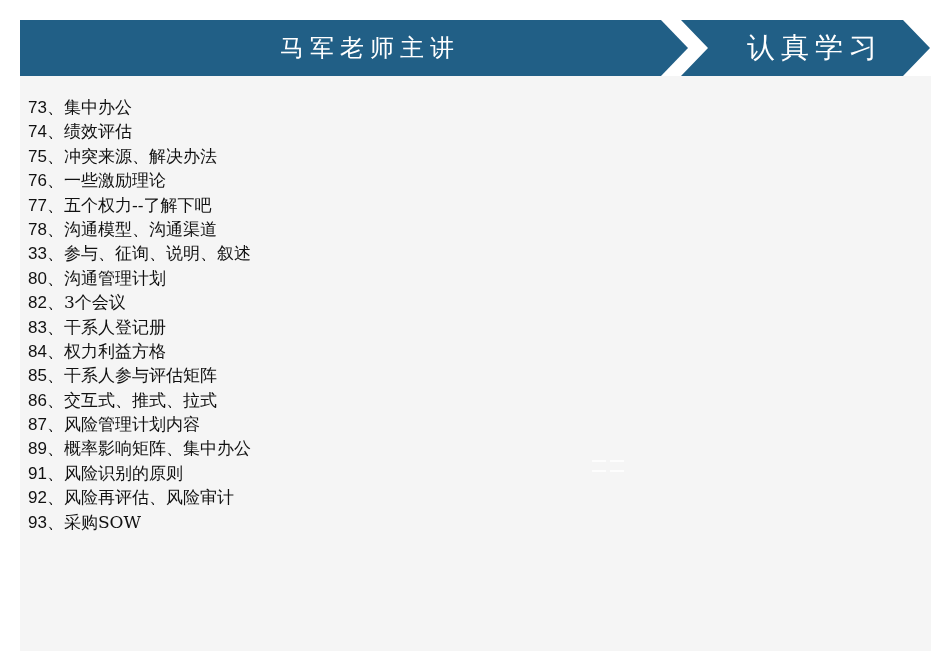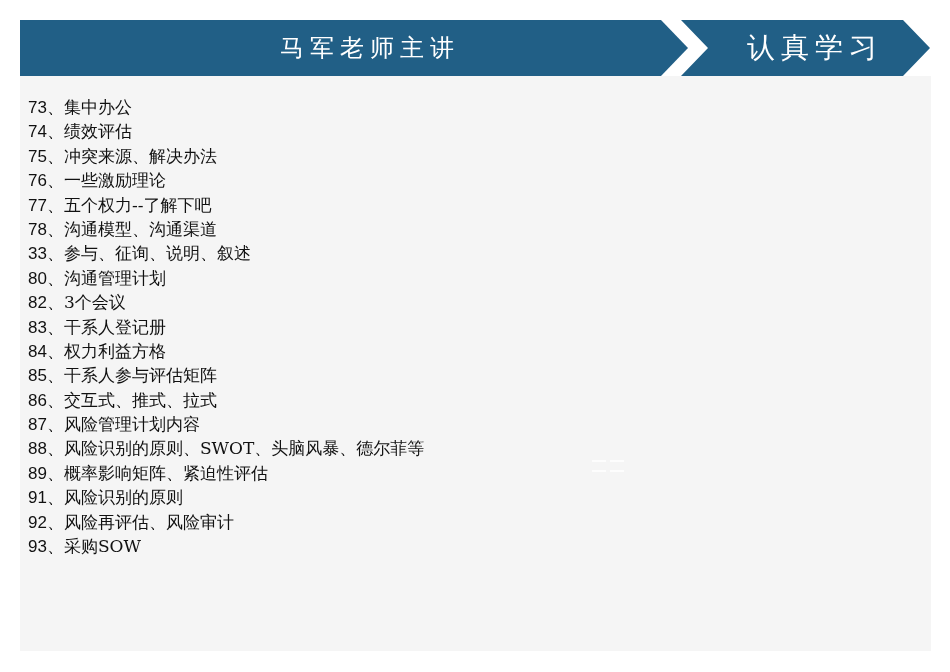--- a/index.html
+++ b/index.html
@@ -122,22 +122,21 @@
     <li><span class="num">77</span><span>、</span><span>五个权力--了解下吧</span></li>
     <li><span class="num">78</span><span>、</span><span>沟通模型、沟通渠道</span></li>
     <li><span class="num">33</span><span>、</span><span>参与、征询、说明、叙述</span></li>
     <li><span class="num">80</span><span>、</span><span>沟通管理计划</span></li>
     <li><span class="num">82</span><span>、</span><span>3个会议</span></li>
     <li><span class="num">83</span><span>、</span><span>干系人登记册</span></li>
     <li><span class="num">84</span><span>、</span><span>权力利益方格</span></li>
     <li><span class="num">85</span><span>、</span><span>干系人参与评估矩阵</span></li>
     <li><span class="num">86</span><span>、</span><span>交互式、推式、拉式</span></li>
     <li><span class="num">87</span><span>、</span><span>风险管理计划内容</span></li>
-    <li><span class="num">88</span><span>、</span><span>风险识别的原则、SWOT、头脑风暴、德尔菲等</span></li>
-    <li><span class="num">89</span><span>、</span><span>概率影响矩阵、紧迫性评估</span></li>
+    <li><span class="num">89</span><span>、</span><span>概率影响矩阵、集中办公</span></li>
     <li><span class="num">91</span><span>、</span><span>风险识别的原则</span></li>
     <li><span class="num">92</span><span>、</span><span>风险再评估、风险审计</span></li>
     <li><span class="num">93</span><span>、</span><span>采购SOW</span></li>
   </ul>
 
   <div class="watermark">
     <span></span>
       <span></span>
   </div>
 

